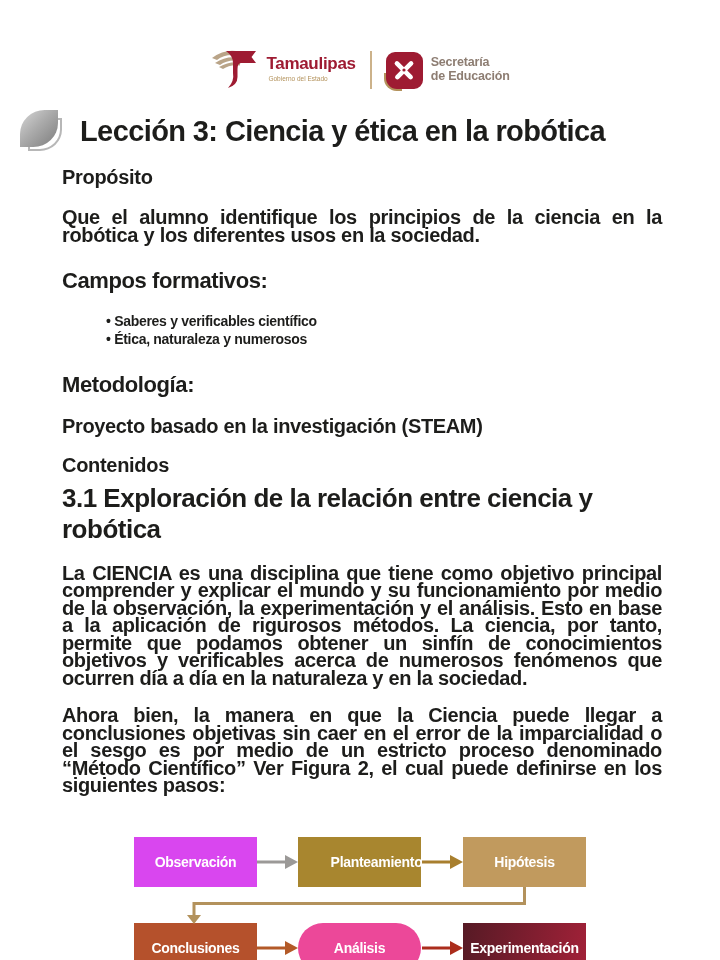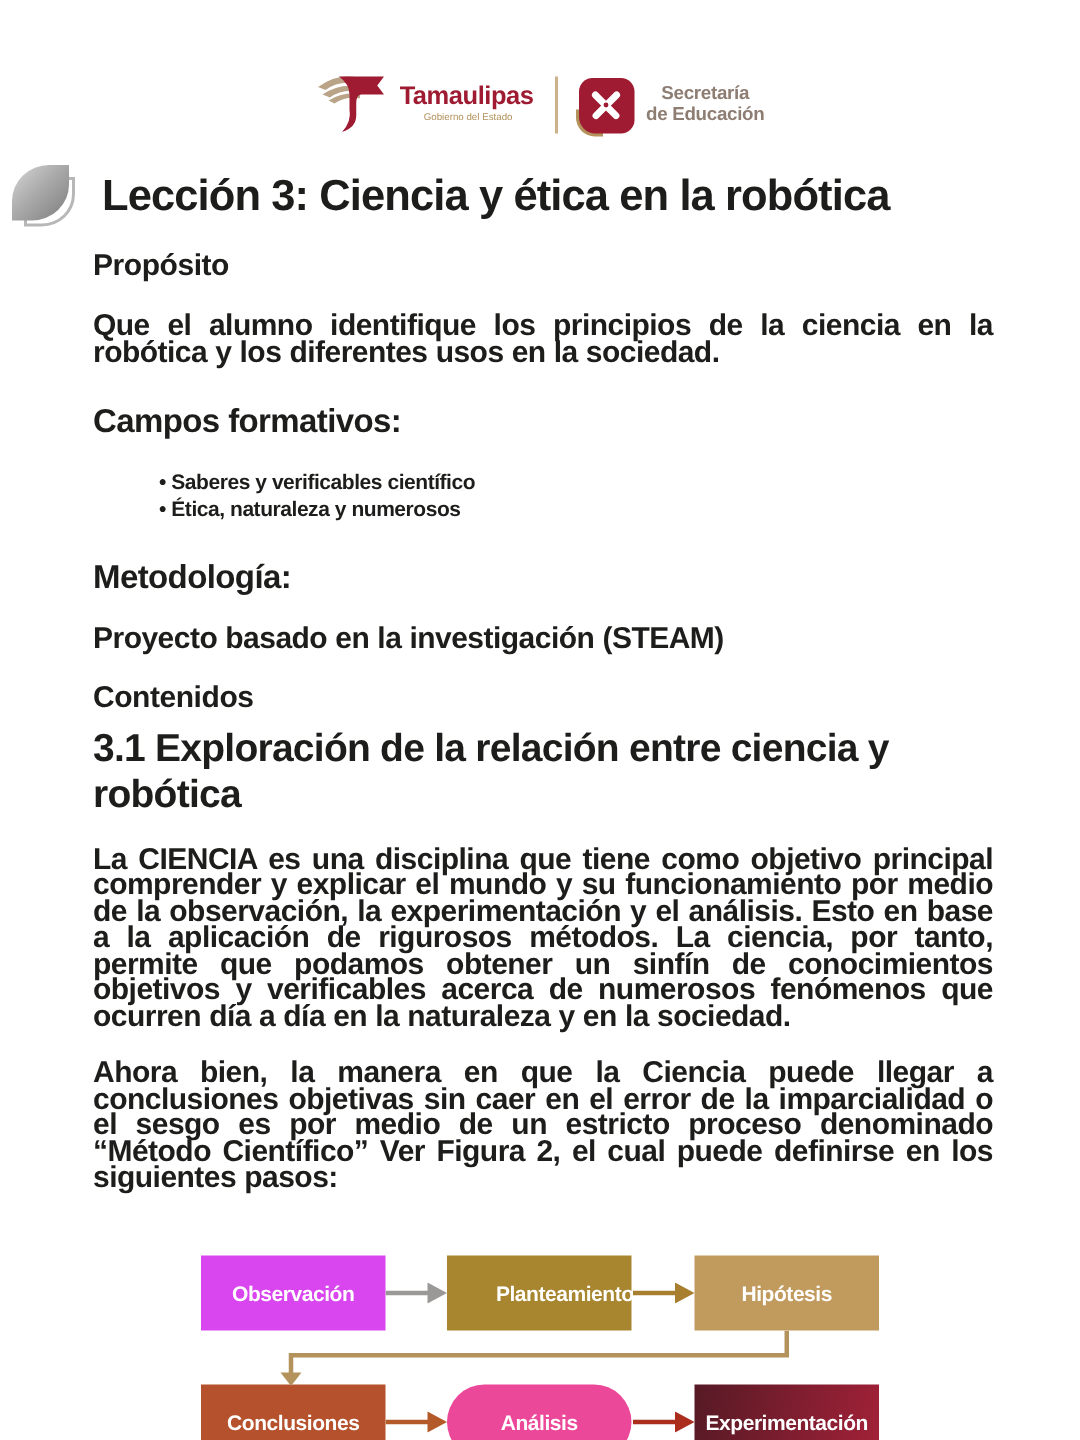--- a/index.html
+++ b/index.html
@@ -9,42 +9,41 @@
     font-family:"Liberation Sans", sans-serif;
     color:#1d1d1b;
   }
   .page { width:720px; height:960px; background:#fff; position:relative; }
 
   
   .header {
     padding-top:44px;
     display:flex; align-items:center; justify-content:center; gap:14px;
     height:96px;
-    text-align:center;
   }
   .brand { display:flex; align-items:flex-start; gap:4px; }
   .brand-text { padding-top:8px; }
   .brand-name { font-size:17px; font-weight:700; color:#9e1b32; letter-spacing:-0.3px; }
   .brand-tagline { font-size:6.5px; color:#b3925c; margin-top:1px; margin-left:2px; }
   .hdr-divider { width:2px; height:38px; background:#ccb28a; }
   .secretaria { display:flex; align-items:center; gap:8px; }
   .sec-icon-wrap { position:relative; width:37px; height:37px; }
   .sec-icon-leaf {
     position:absolute; left:-2px; bottom:-2px; width:18px; height:18px;
     background:#b3925c; border-radius:0 0 0 70%;
   }
   .sec-icon {
     position:absolute; inset:0;
     background:#9e1b32; border-radius:9px 9px 9px 11px;
     display:flex; align-items:center; justify-content:center;
   }
   .sec-text { font-size:12.5px; font-weight:700; color:#8d7d72; line-height:1.1; letter-spacing:-0.2px; }
 
   
-  .title-row { display:flex; align-items:center; gap:16px; padding-left:8px; margin-top:14px; }
+  .title-row { display:flex; align-items:center; gap:16px; padding-left:20px; margin-top:14px; }
   .leaf { position:relative; width:44px; height:42px; flex:0 0 auto; }
   .leaf-back {
     position:absolute; left:8px; top:8px; width:34px; height:33px;
     background:#ffffff; border:2px solid #b7b7b7;
     border-radius:65% 0 65% 0;
   }
   .leaf-front {
     position:absolute; left:0; top:0; width:38px; height:37px;
     background:linear-gradient(135deg,#d7d7d7 0%,#ababab 45%,#7c7c7c 100%);
     border-radius:65% 0 65% 0;

